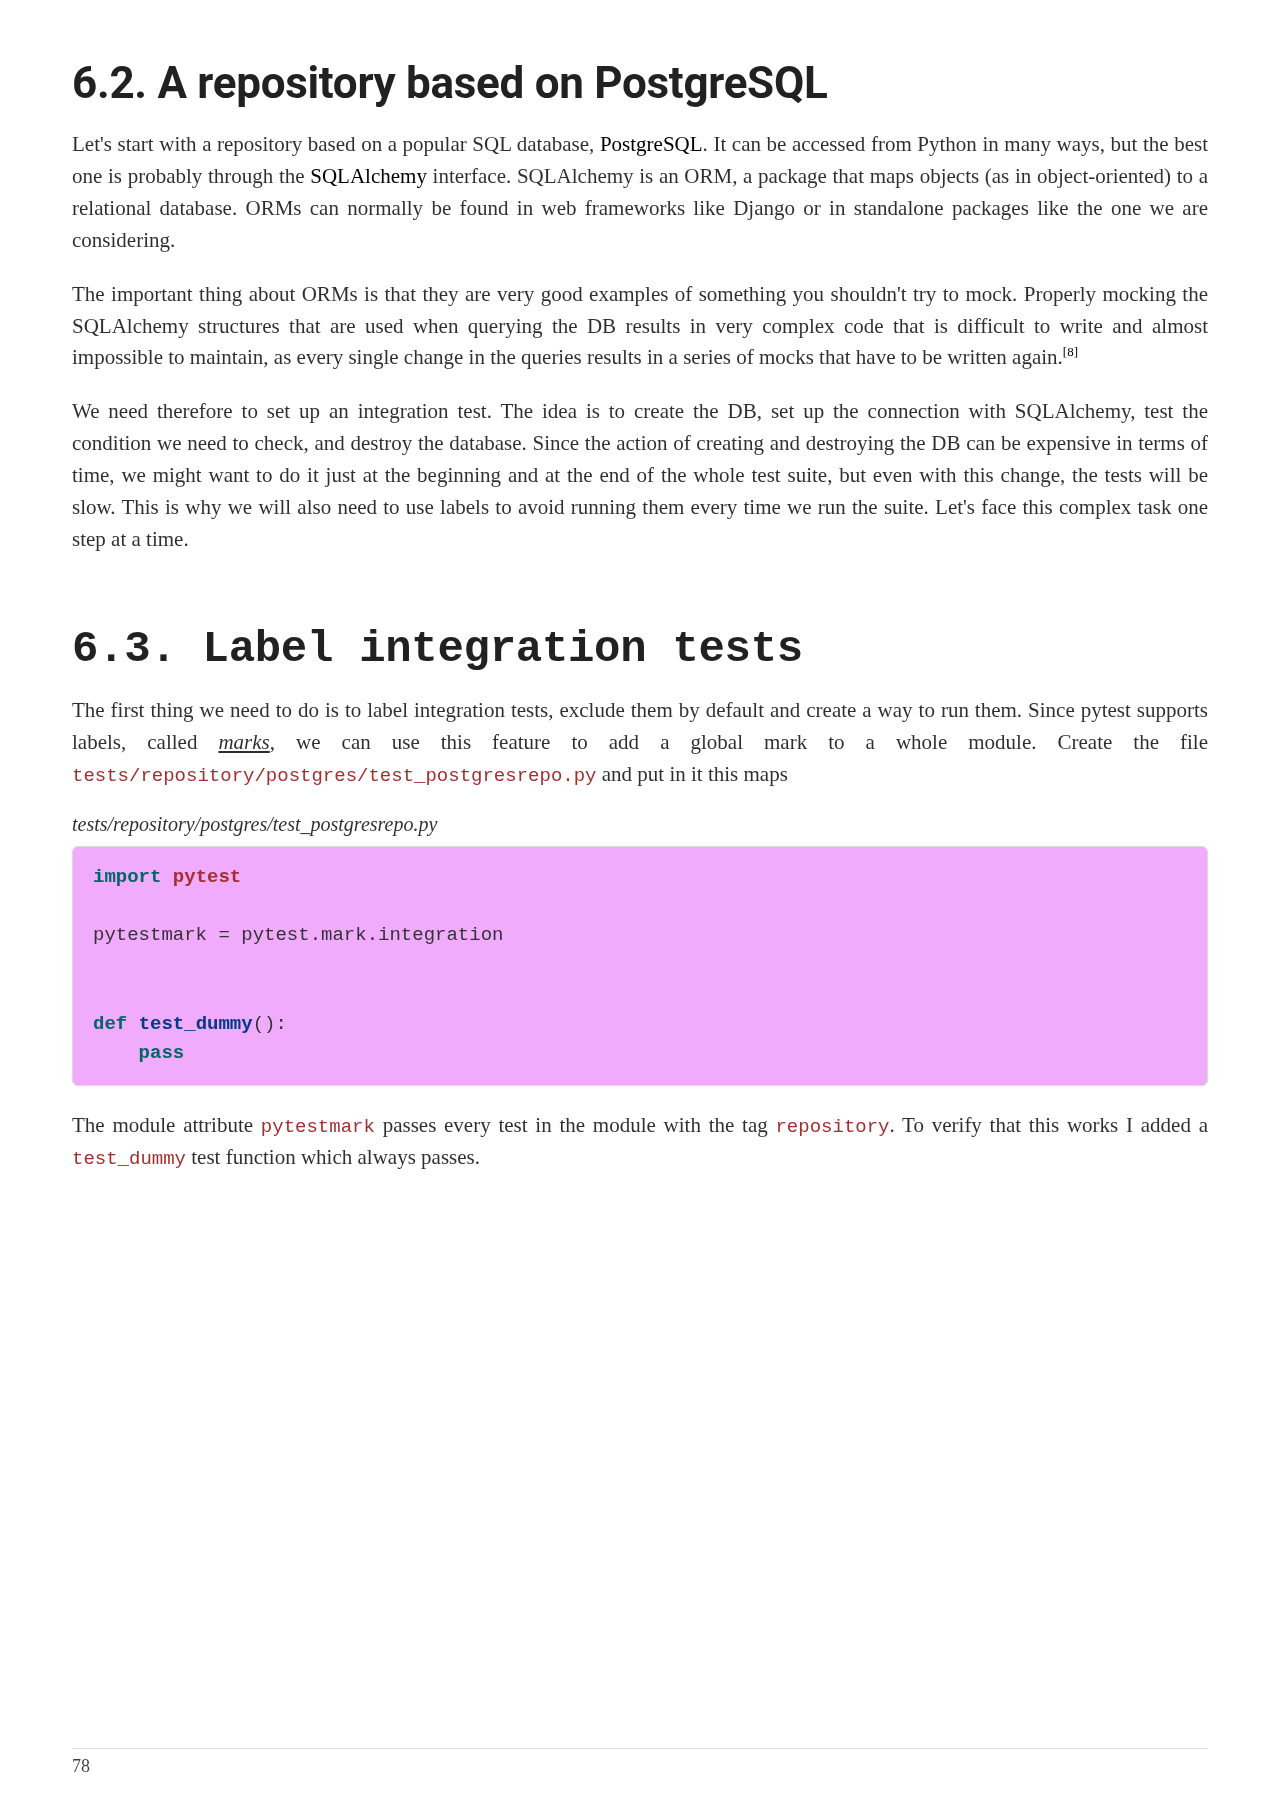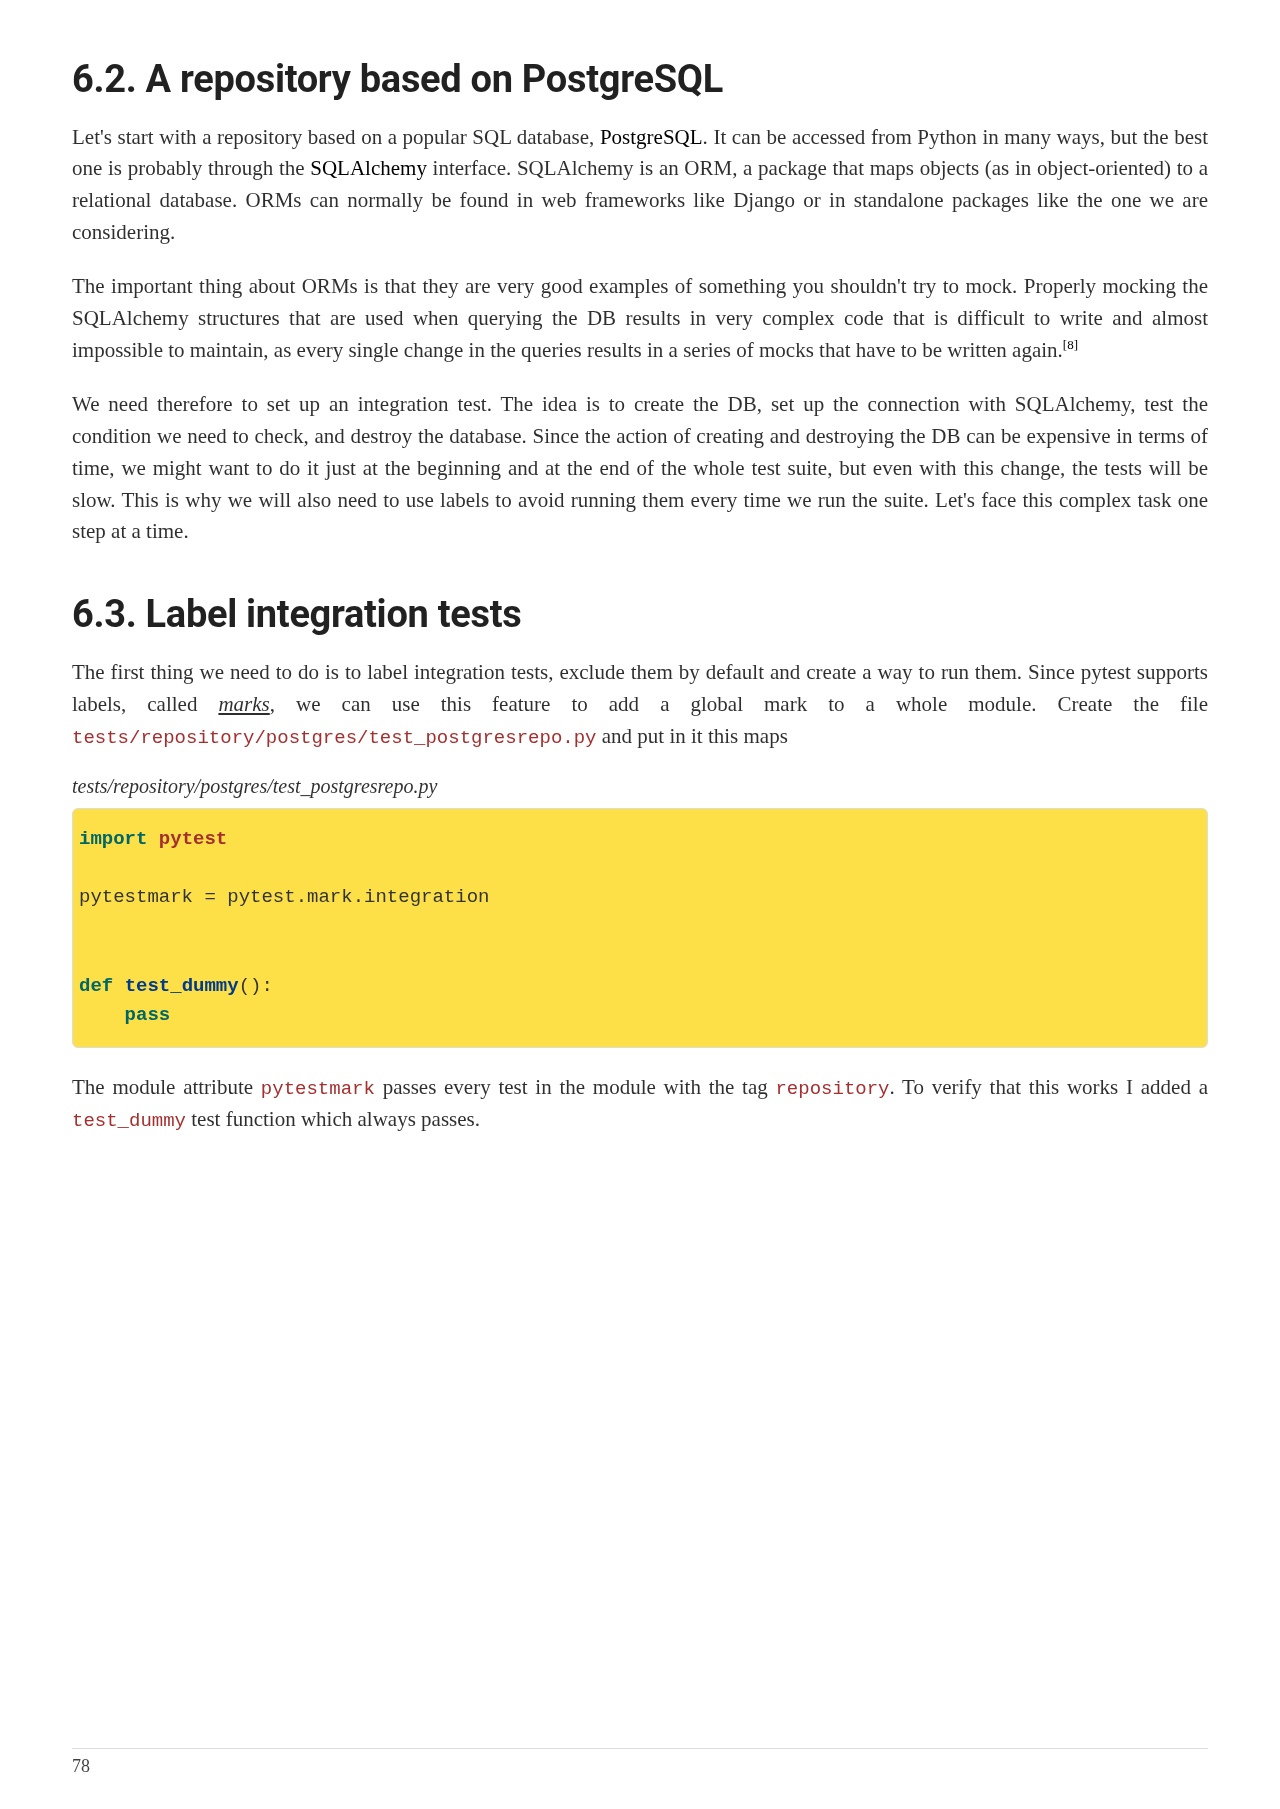--- a/index.html
+++ b/index.html
@@ -12,21 +12,21 @@
     width: 1280px;
   }
   .page {
     padding: 56px 72px 40px 72px;
     min-height: 1809px;
     position: relative;
   }
   h2 {
     font-family: -apple-system, BlinkMacSystemFont, 'Segoe UI', Roboto, 'Helvetica Neue', Arial, sans-serif;
     font-weight: 700;
-    font-size: 38px;
+    font-size: 44px;
     color: #000000de;
     margin: 0 0 18px 0;
     line-height: 1.25;
     letter-spacing: -0.3px;
   }
   .para {
     font-size: 21px;
     line-height: 1.52;
     margin: 0 0 22px 0;
     text-align: justify;
@@ -36,39 +36,39 @@
     color: #000000;
     text-decoration: none;
   }
   .footnote-ref {
     font-size: 13px;
     vertical-align: super;
     color: #2156a5;
     text-decoration: none;
     line-height: 0;
   }
-  .section-gap { margin-top: 43px; }
+  .section-gap { margin-top: 66px; font-family: Liberation Mono, monospace; }
   em { font-style: italic; text-decoration: underline; }
   code.inline {
     font-family: 'Droid Sans Mono', Consolas, 'Liberation Mono', Menlo, monospace;
     font-size: 19px;
     color: #a52f2f;
     background: none;
   }
   .code-caption {
     font-style: italic;
     font-size: 20px;
     color: rgba(0,0,0,0.82);
     margin: 6px 0 10px 0;
   }
   .code-block {
     border: 1px solid #dcdcdc;
     border-radius: 6px;
-    padding: 16px 6px;
-    background: #fde047;
+    padding: 16px 20px;
+    background: #f0abfc;
     margin-bottom: 24px;
   }
   .code-block pre {
     margin: 0;
     font-family: 'Droid Sans Mono', Consolas, 'Liberation Mono', Menlo, monospace;
     font-size: 19px;
     line-height: 1.55;
     white-space: pre;
     color: #333;
   }

